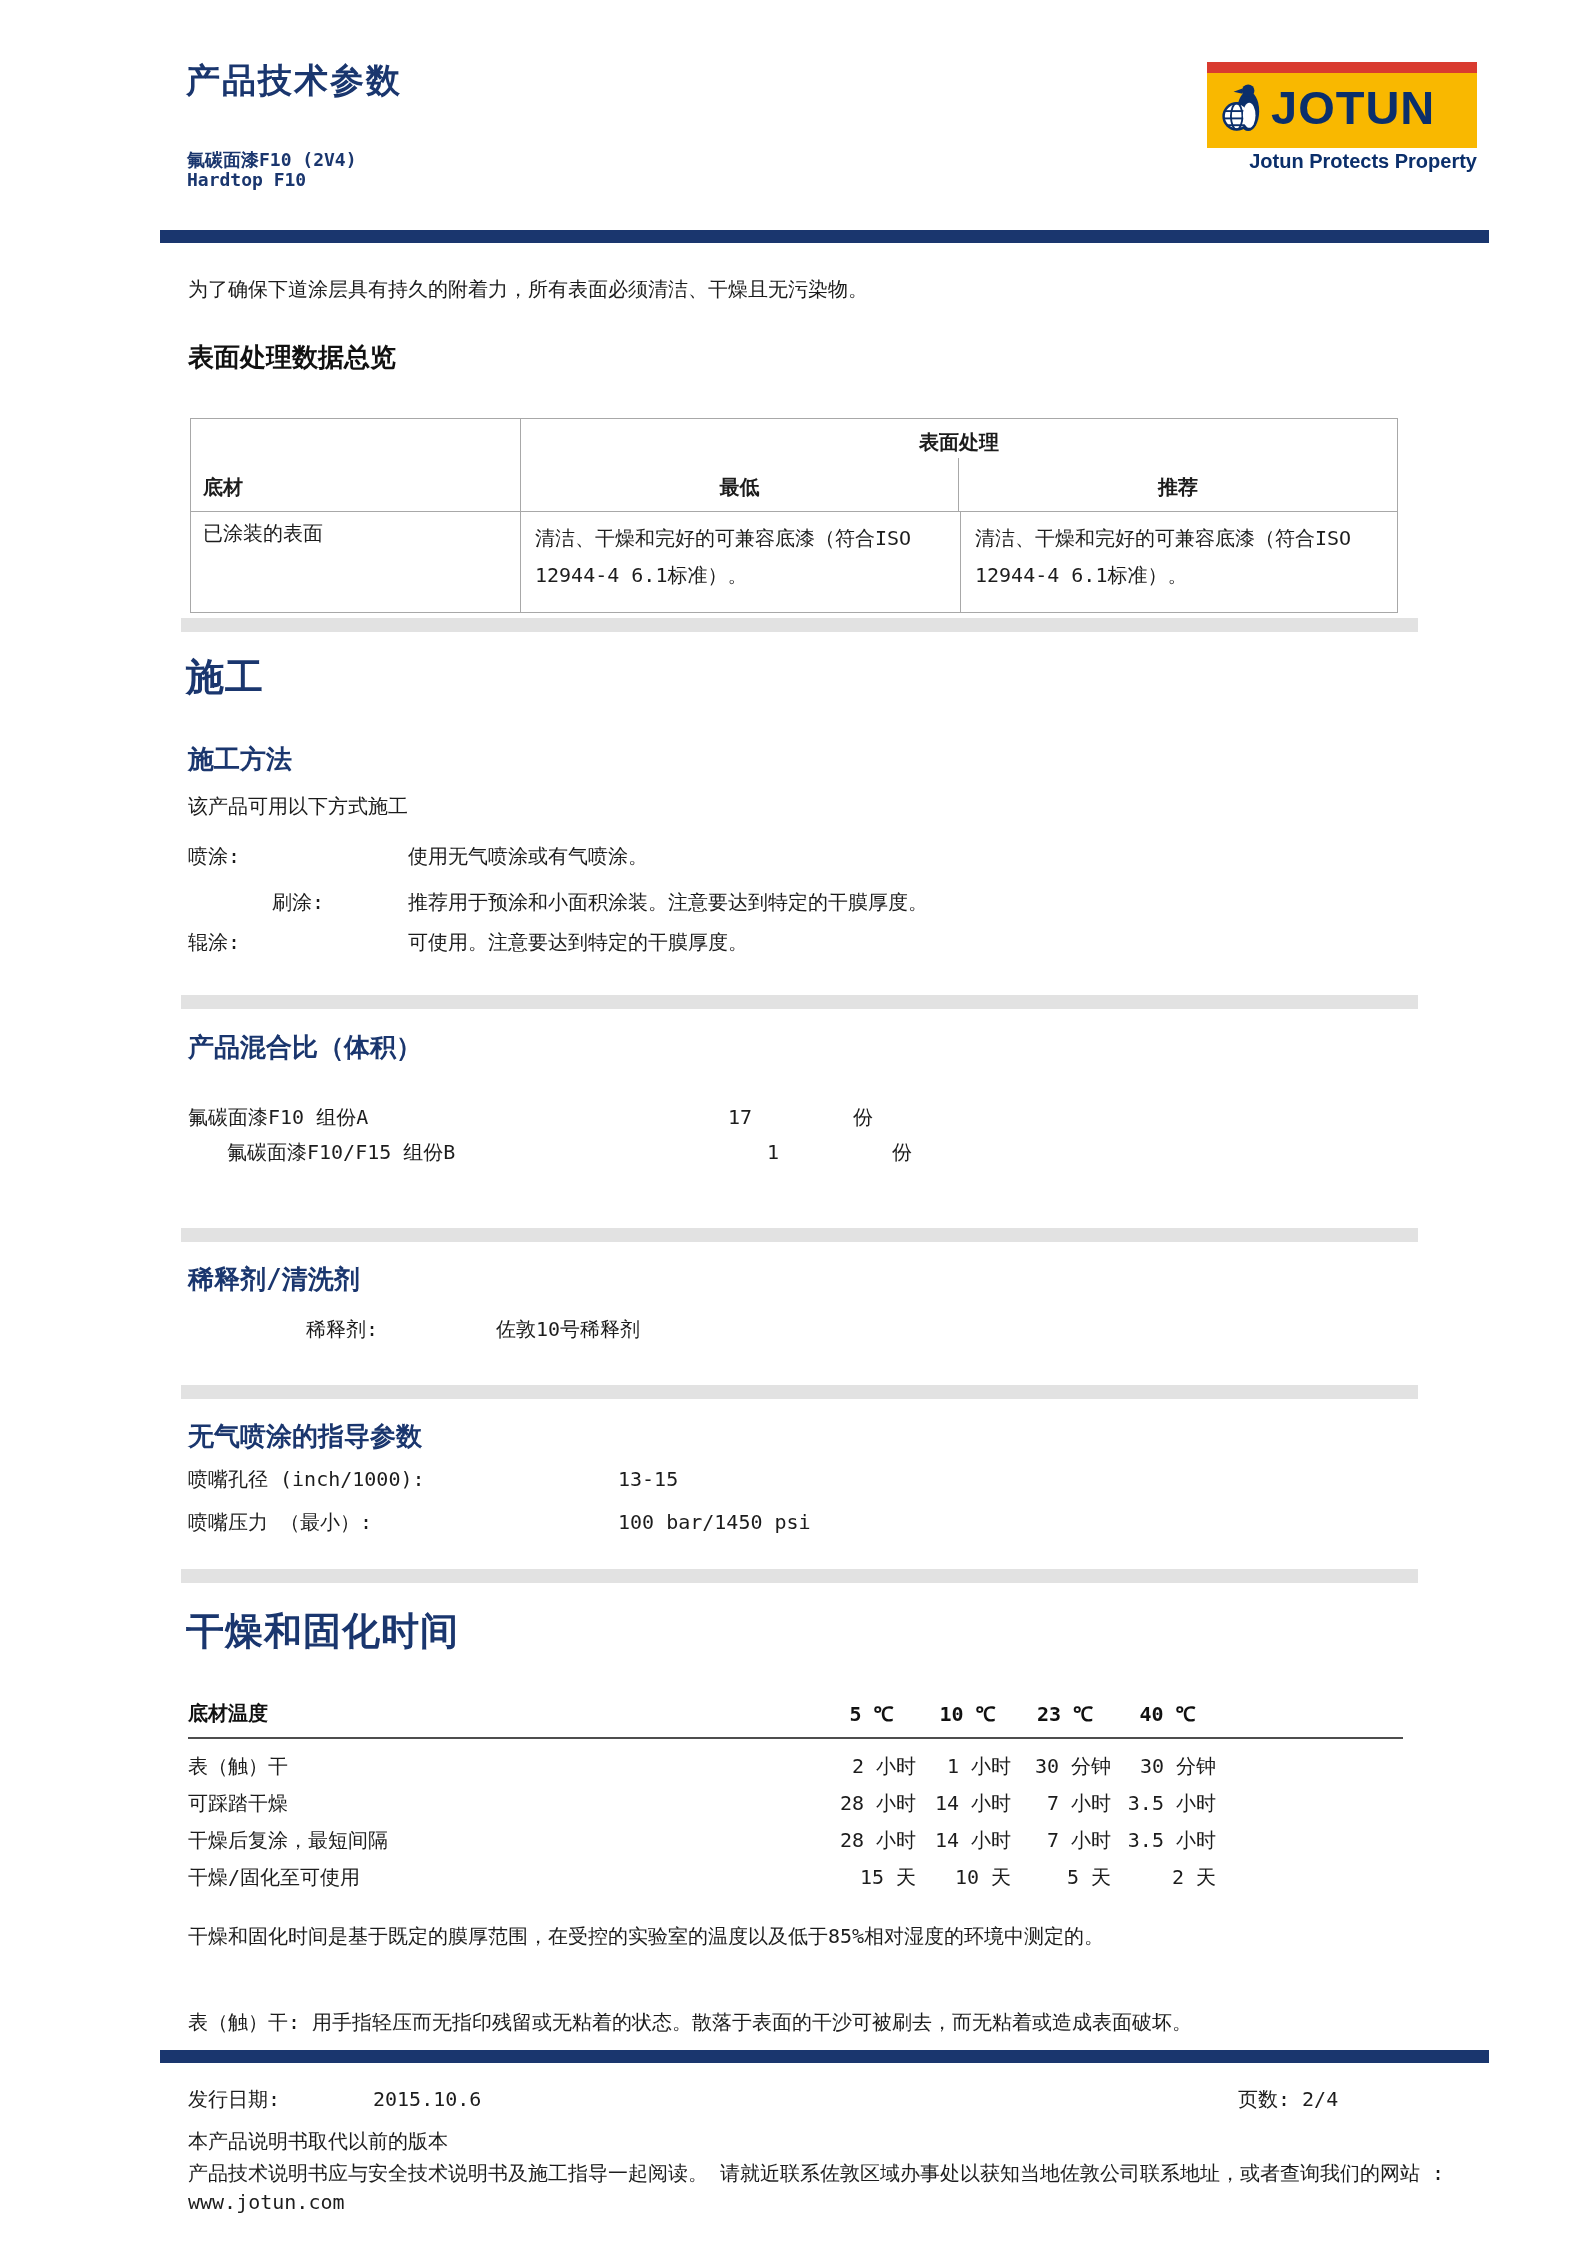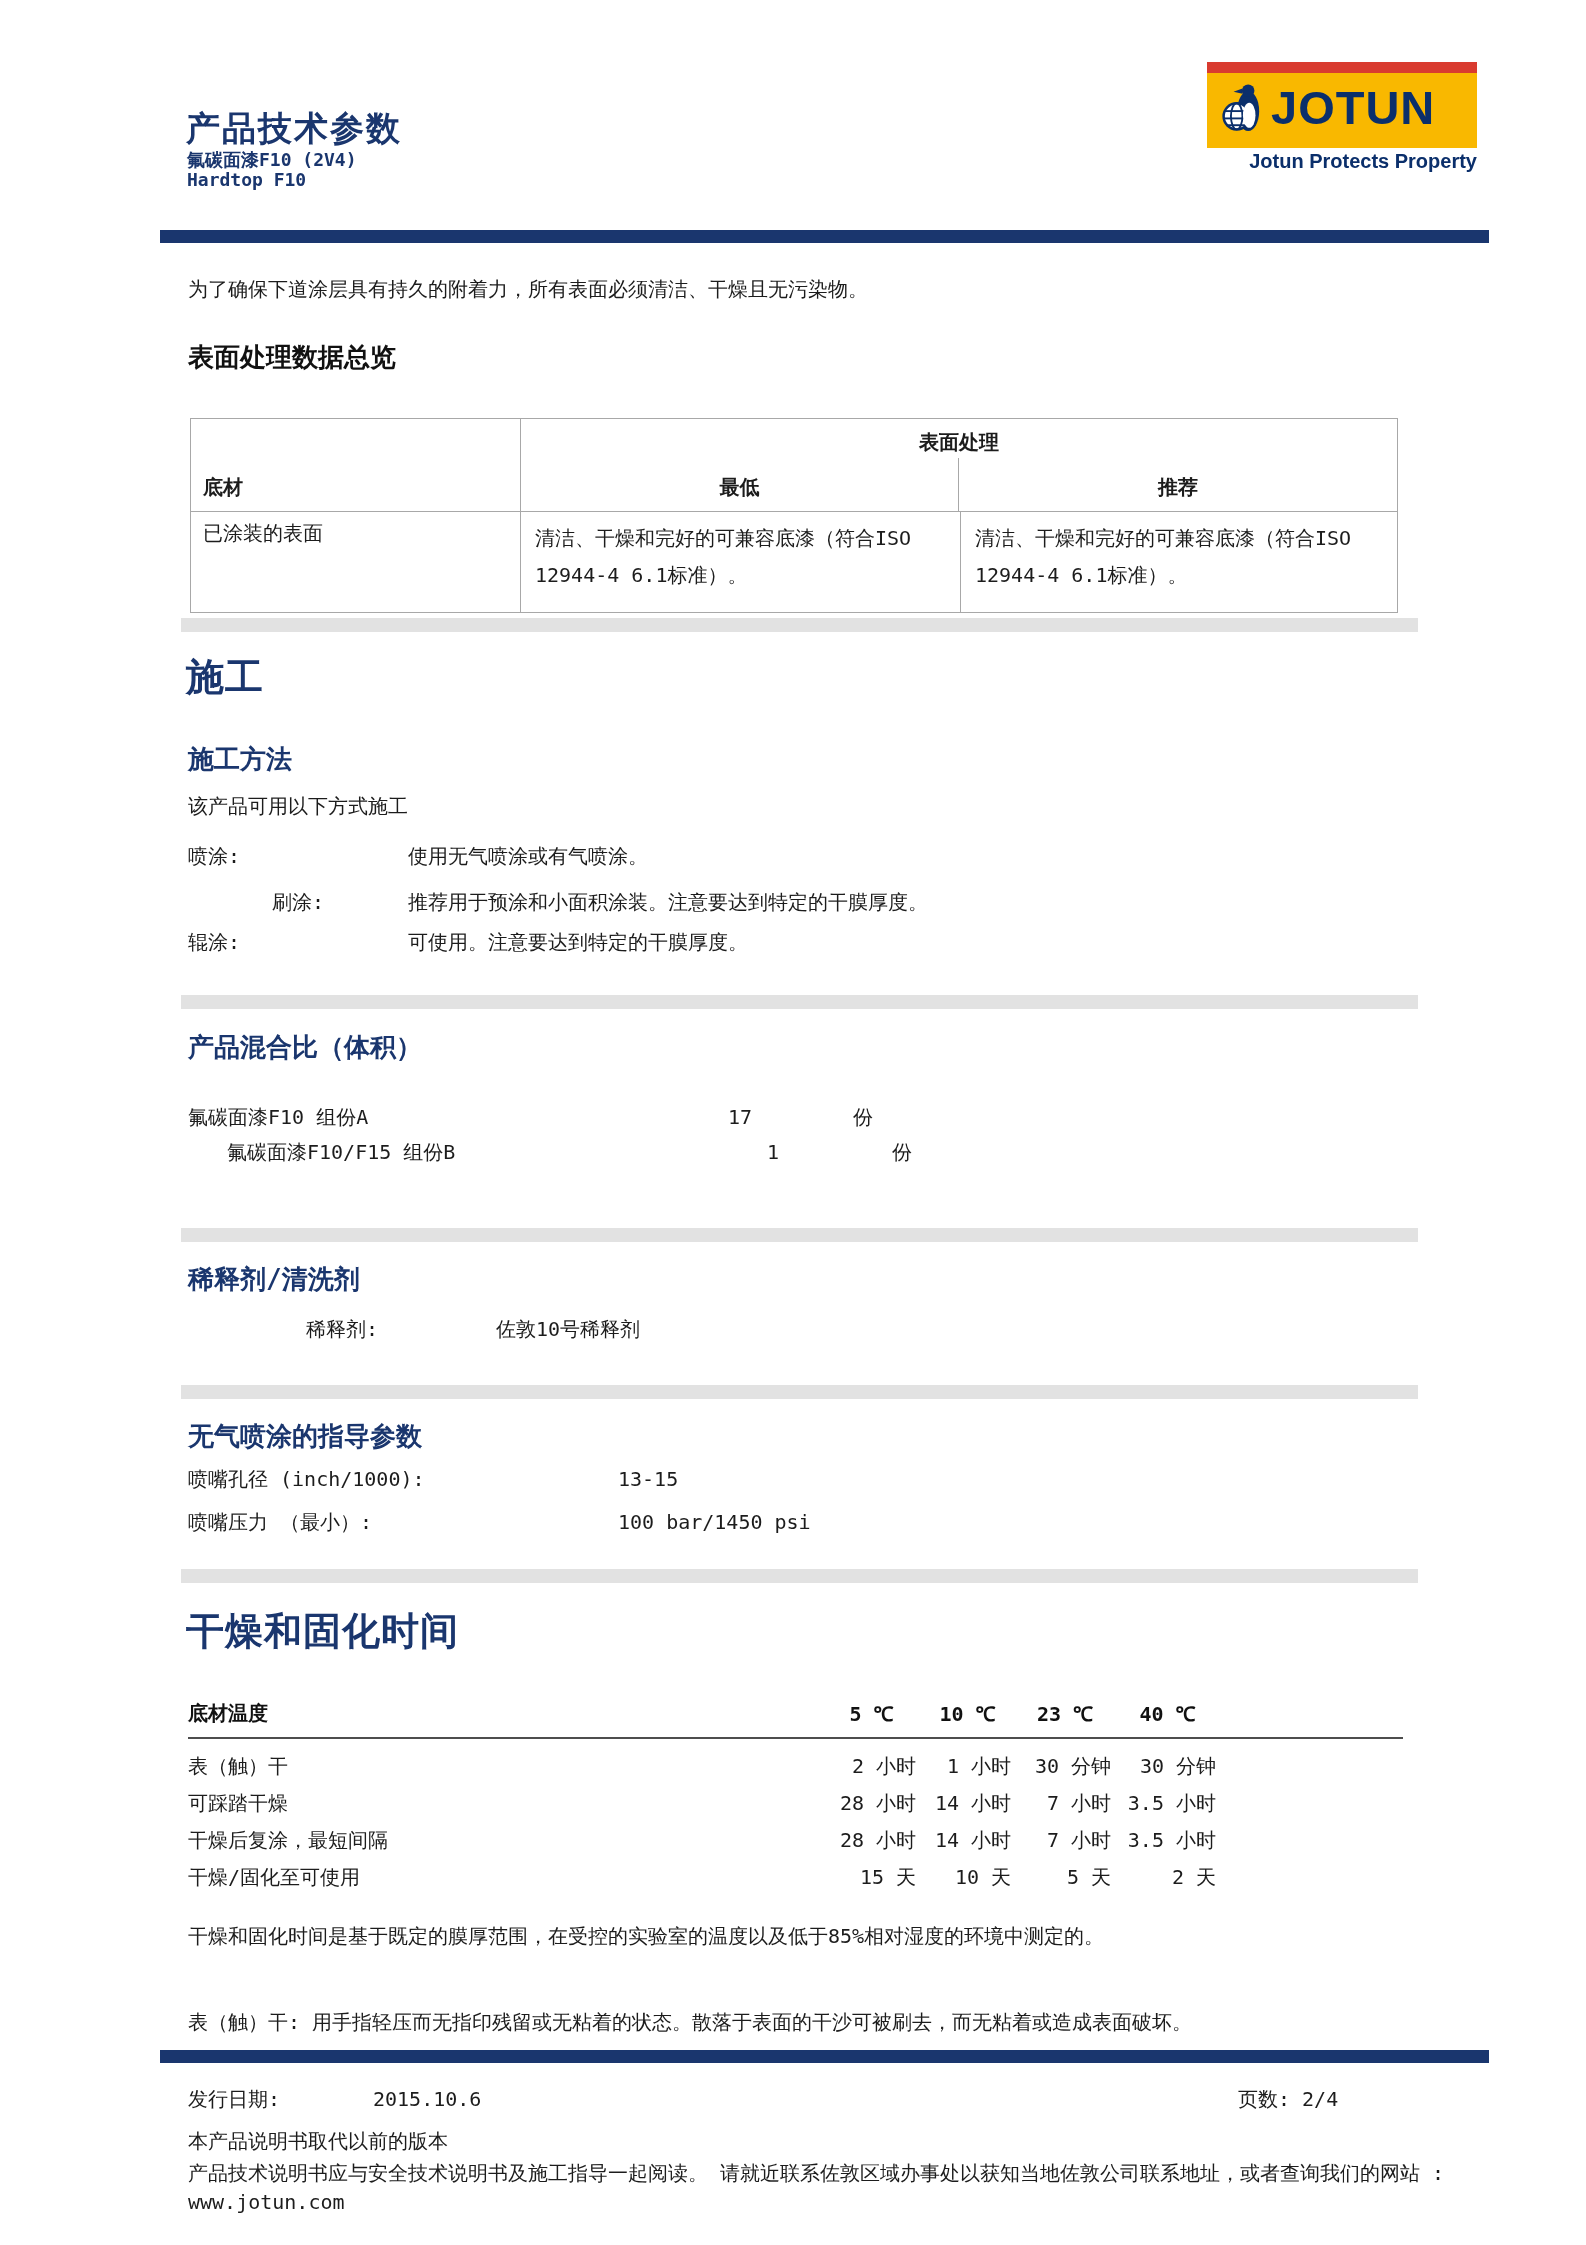--- a/index.html
+++ b/index.html
@@ -15,21 +15,21 @@
   .page{
     position:relative;
     width:1586px;height:2245px;
     background:#fff;
     font-family:"DejaVu Sans Mono","Liberation Mono",monospace;
     color:var(--ink);
     overflow:hidden;
   }
   .abs{position:absolute;}
   
-  .doc-title{left:186px;top:58px;font-size:34px;font-weight:bold;color:var(--navy);letter-spacing:2px;margin-top:48px;}
+  .doc-title{left:186px;top:58px;font-size:34px;font-weight:bold;color:var(--navy);letter-spacing:2px;}
   .prod-en{left:187px;top:122px;font-size:18px;font-weight:bold;color:var(--navy);margin-top:47px;}
   .prod-cn{left:187px;top:148px;font-size:18px;font-weight:bold;color:var(--navy);}
   .logo-box{left:1207px;top:62px;width:270px;height:86px;background:var(--yellow);}
   .logo-stripe{position:absolute;left:0;top:0;width:100%;height:11px;background:var(--red);}
   .logo-inner{position:absolute;left:0;top:11px;width:100%;height:71px;display:flex;align-items:center;}
   .logo-emblem{margin-left:14px;width:46px;height:56px;}
   .logo-word{font-family:"Liberation Sans","DejaVu Sans",sans-serif;font-weight:800;font-size:47px;color:var(--logo-navy);letter-spacing:1px;margin-left:4px;margin-top:-2px;}
   .tagline{left:1207px;top:150px;width:270px;text-align:right;font-family:"Liberation Sans","DejaVu Sans",sans-serif;font-weight:bold;font-size:20px;color:var(--logo-navy);}
   
   .navy-bar{left:160px;width:1329px;height:13px;background:var(--navy);}

